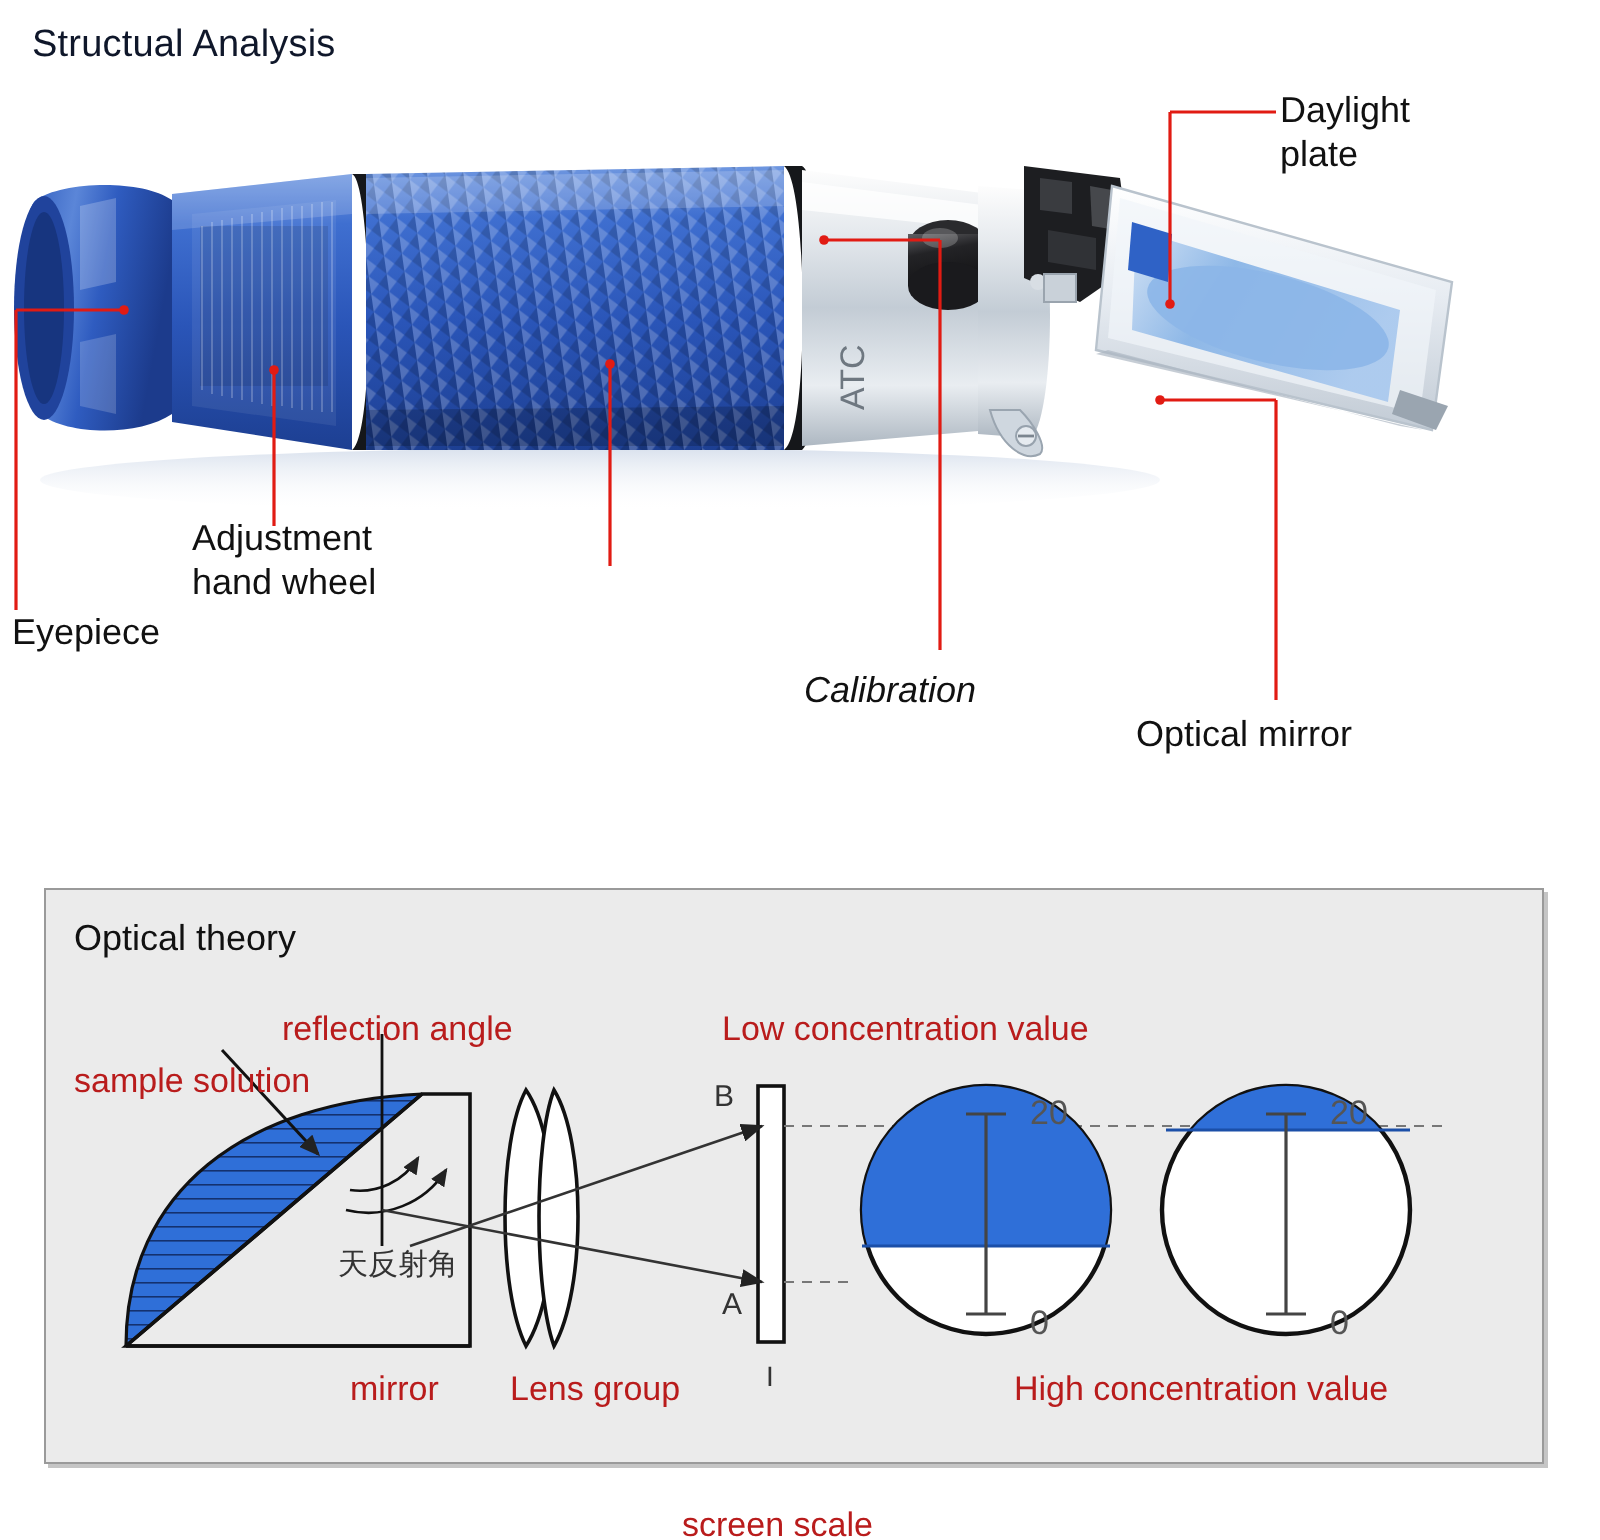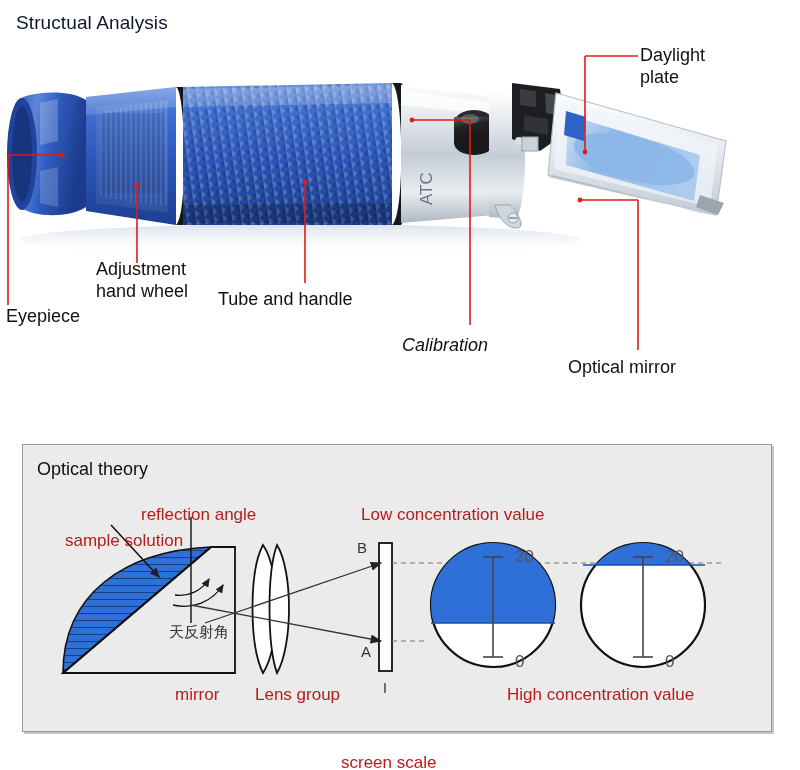--- a/index.html
+++ b/index.html
@@ -256,21 +256,20 @@
         <circle cx="580" cy="200" r="2.4"></circle>
       </g>
     </svg>
   </div>
 
   <div class="callout-label" style="left:6px; top:305px;">Eyepiece</div>
 
   <div class="callout-label" style="left:96px; top:258px; text-align:left;">Adjustment
 hand wheel</div>
 
-  <div class="callout-label" style="left:218px; top:288px;">Tube and handle</div>
 
   <div class="callout-label" style="left:402px; top:334px;font-style:italic;">Calibration</div>
 
   <div class="callout-label" style="left:640px; top:44px;">Daylight
 plate</div>
 
   <div class="callout-label" style="left:568px; top:356px;">Optical mirror</div>
 
   <div id="optical-panel">
 
@@ -352,21 +351,21 @@
         <line x1="620" y1="112" x2="620" y2="212" stroke="#444" stroke-width="1.6"></line>
         <line x1="610" y1="112" x2="630" y2="112" stroke="#444" stroke-width="1.6"></line>
         <line x1="610" y1="212" x2="630" y2="212" stroke="#444" stroke-width="1.6"></line>
         <text x="642" y="117" font-size="17" fill="#555">20</text>
         <text x="642" y="222" font-size="17" fill="#555">0</text>
       </g>
 
       <line x1="88" y1="80" x2="136" y2="132" stroke="#111" stroke-width="1.5" marker-end="url(#arrsm)"></line>
     </svg>
 
-    <div class="panel-label" style="left:14px; top:86px;margin-left:28px;">sample solution</div>
+    <div class="panel-label" style="left:14px; top:86px;">sample solution</div>
 
     <div class="panel-label" style="left:118px; top:60px;">reflection angle</div>
 
     <div class="panel-label cjk" style="left:146px; top:178px;">天反射角</div>
 
     <div class="panel-label" style="left:152px; top:240px;">mirror</div>
 
     <div class="panel-label" style="left:232px; top:240px;">Lens group</div>
 
     <div class="panel-label" style="left:318px; top:268px;margin-top:40px;">screen scale</div>

